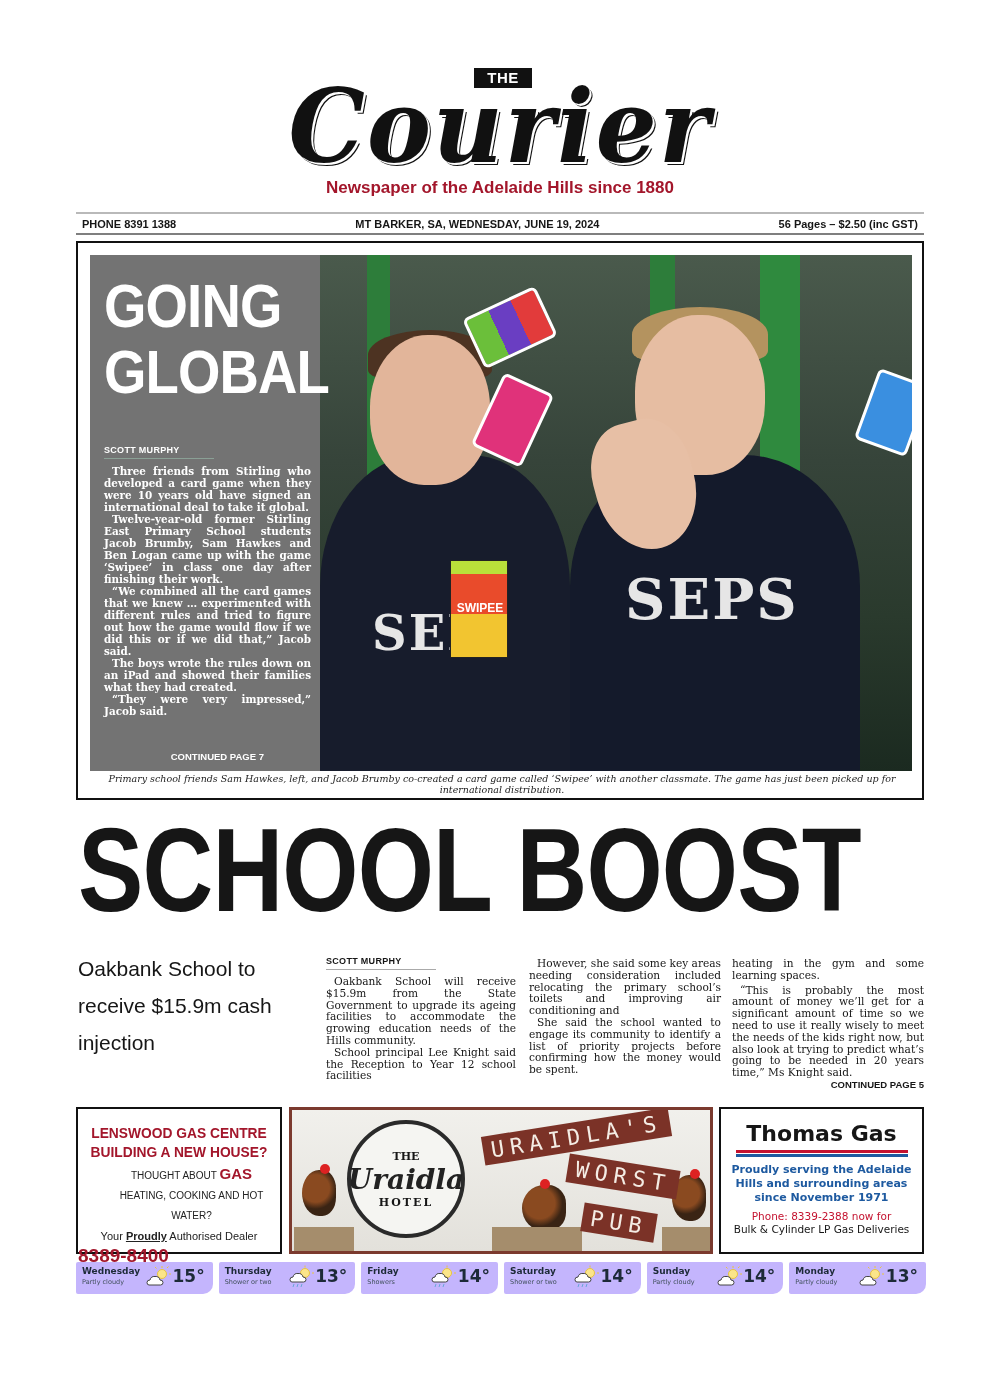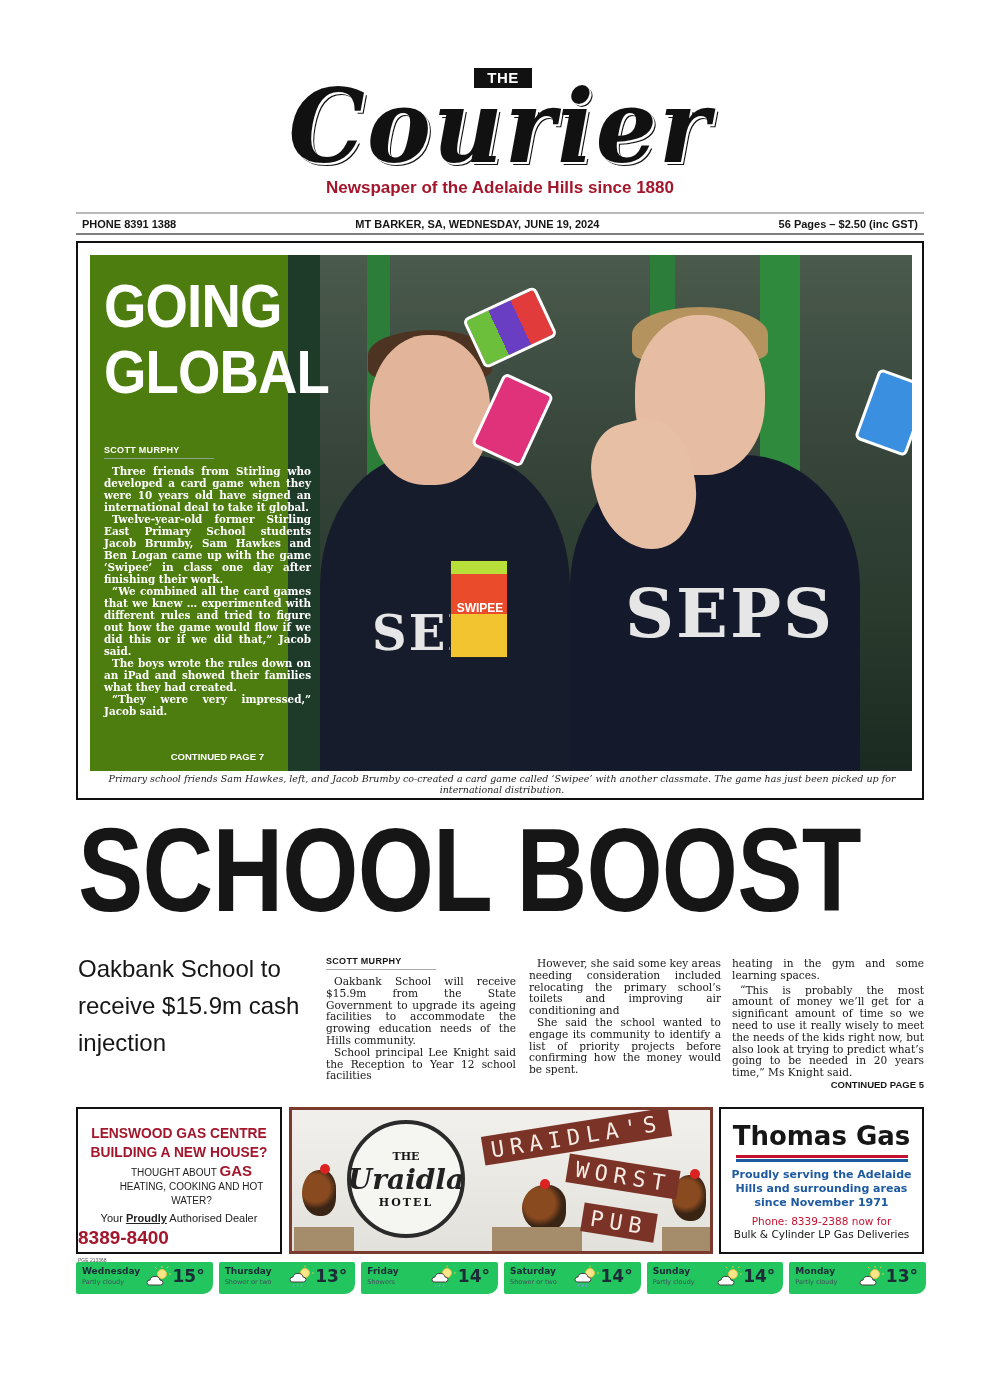--- a/index.html
+++ b/index.html
@@ -27,62 +27,62 @@
       linear-gradient(90deg, transparent 0 47px, #2d7d3a 47px 70px, transparent 70px 330px, #2d7d3a 330px 355px, transparent 355px 440px, #2f8a3e 440px 480px, transparent 480px),
       linear-gradient(180deg, #4a5a4c 0%, #36443a 40%, #2a3a2d 70%, #1b2a20 100%); left: 230px; }
   .kid { position: absolute; border-radius: 50% 50% 10% 10%; }
   .kid-left-body { left: 230px; top: 200px; width: 250px; height: 330px; background: #171c2c; border-radius: 40% 40% 0 0; }
   .kid-left-head { left: 280px; top: 80px; width: 120px; height: 150px; background: #e2b59a; border-radius: 48% 48% 45% 45%; }
   .kid-left-hair { left: 278px; top: 75px; width: 124px; height: 50px; background: #4d3322; border-radius: 50% 50% 20% 20%; }
   .kid-right-body { left: 480px; top: 200px; width: 290px; height: 330px; background: #141a2b; border-radius: 40% 40% 0 0; }
   .kid-right-head { left: 545px; top: 60px; width: 130px; height: 160px; background: #e6bda2; border-radius: 48% 48% 45% 45%; }
   .kid-right-hair { left: 542px; top: 52px; width: 136px; height: 55px; background: #b4935f; border-radius: 50% 50% 20% 20%; }
   .seps { position: absolute; font-family: "DejaVu Serif", serif; font-weight: bold; color: #e6e6e6; letter-spacing: 2px; }
-  .seps-right { left: 535px; top: 318px; font-size: 68px; }
+  .seps-right { left: 535px; top: 311px; font-size: 56px; }
   .seps-left { left: 282px; top: 350px; font-size: 48px; }
   .hand { position: absolute; left: 505px; top: 165px; width: 100px; height: 130px; background: #e7bfa5; border-radius: 40% 40% 50% 50%; transform: rotate(-15deg); }
   .card { position: absolute; border: 3px solid #fff; border-radius: 6px; }
   .card-1 { left: 380px; top: 45px; width: 80px; height: 55px; transform: rotate(-25deg);
     background: linear-gradient(90deg, #6bbf3a 0 33%, #6a3ec2 33% 66%, #e23b3b 66%); }
   .card-2 { left: 395px; top: 125px; width: 55px; height: 80px; transform: rotate(25deg); background: #e0327a; }
   .card-3 { left: 775px; top: 120px; width: 55px; height: 75px; transform: rotate(20deg); background: #3a8fe0; }
   .swipee-box { position: absolute; left: 360px; top: 305px; width: 58px; height: 98px; background: linear-gradient(180deg, #b9e03a 0 14%, #e94b2b 14% 55%, #f2c530 55%); border: 1px solid #222; }
   .swipee-box span { position: absolute; left: 2px; top: 40px; width: 54px; text-align: center; color: #fff; font-weight: 900; font-size: 12px; font-family: "Liberation Sans", sans-serif; }
 
-  .story-panel { position: absolute; left: 12px; top: 12px; width: 198px; height: 516px; background: #4d7c0f; }
+  .story-panel { position: absolute; left: 12px; top: 12px; width: 230px; height: 516px; background: #737373; }
   .kicker-head { position: absolute; left: 14px; top: 18px; color: #fff; font-family: "Liberation Sans", sans-serif; font-weight: 900;
     font-size: 62px; line-height: 66px; letter-spacing: -1px; transform: scaleX(0.88); transform-origin: left; }
   .byline { position: absolute; font-family: "Liberation Sans", sans-serif; font-weight: 900; font-size: 9px; letter-spacing: 0.3px; padding-bottom: 3px; }
   .byline-feature { left: 14px; top: 190px; width: 110px; color: #fff; border-bottom: 1px solid #8aa095; }
   .feature-body { position: absolute; left: 14px; top: 210px; width: 207px; color: #fff; font-family: "DejaVu Serif", serif; font-weight: bold;
     font-size: 10.4px; line-height: 12px; text-align: justify; }
   .feature-body p { text-indent: 8px; }
   .cont { font-family: "Liberation Sans", sans-serif; font-weight: 900; font-size: 9.5px; text-align: right; }
   .cont-feature { position: absolute; left: 14px; top: 496px; width: 160px; color: #fff; }
   .caption { position: absolute; left: 20px; top: 530px; width: 808px; text-align: center; font-family: "DejaVu Serif", serif; font-style: italic;
     font-size: 9.5px; line-height: 11px; color: #222; }
 
   
   .main-head { position: absolute; left: 78px; top: 808px; width: 846px; font-family: "Liberation Sans", sans-serif; font-weight: 900;
     font-size: 118px; line-height: 125px; letter-spacing: -1px; color: #161616; transform: scaleX(0.83); transform-origin: left; white-space: nowrap; }
-  .deck { position: absolute; left: 78px; top: 950px; width: 240px; font-family: "Liberation Sans", sans-serif; font-size: 24px; line-height: 37px; color: #161616; }
+  .deck { position: absolute; left: 78px; top: 950px; width: 240px; font-family: "Liberation Sans", sans-serif; font-size: 21px; line-height: 37px; color: #161616; }
 
   .byline-main { left: 326px; top: 956px; width: 110px; color: #161616; border-bottom: 1px solid #aaa; }
   .col { position: absolute; font-family: "DejaVu Serif", serif; font-size: 10.6px; line-height: 11.8px; text-align: justify; color: #161616; }
   .col p { text-indent: 8px; }
   .col-1 { left: 326px; top: 976px; width: 190px; }
   .col-2 { left: 529px; top: 958px; width: 192px; }
   .col-3 { left: 732px; top: 958px; width: 192px; }
   .cont-main { color: #161616; }
 
   
   .ad { position: absolute; top: 1107px; height: 147px; border: 2px solid #111; background: #fff; }
   .ad-lenswood { left: 76px; width: 206px; text-align: center; padding-top: 14px; }
   .lw-title { color: #a3162b; font-weight: 900; font-size: 15px; line-height: 19px; transform: scaleX(0.92); }
-  .lw-line { font-size: 10px; line-height: 14px; color: #222; margin-top: 3px; padding-left: 25px; }
+  .lw-line { font-size: 10px; line-height: 20px; color: #222; margin-top: 3px; padding-left: 25px; }
   .lw-gas { color: #a3162b; font-weight: 900; font-size: 15px; }
   .lw-origin { font-size: 11px; color: #222; margin-top: 4px; }
   .lw-origin b { text-decoration: underline; }
   .lw-phone-row { margin-top: 3px; display: flex; justify-content: center; align-items: baseline; gap: 8px; flex-direction: column; }
   .lw-phone { color: #a3162b; font-weight: 900; font-size: 19px; }
   .lw-pge { font-size: 5px; color: #555; }
 
   .ad-uraidla { left: 289px; width: 424px; border: 3px solid #7b3a2e; background: linear-gradient(180deg, #f1f0ec 0%, #e3e1db 100%); overflow: hidden; }
   .ur-logo { position: absolute; left: 55px; top: 10px; width: 118px; height: 118px; border-radius: 50%; border: 4px solid #2a2a2a; background: #f5f5f2;
     display: flex; flex-direction: column; align-items: center; justify-content: center; }
@@ -91,29 +91,29 @@
   .ur-logo-hotel { font-family: "DejaVu Serif", serif; font-size: 11px; font-weight: bold; letter-spacing: 2px; }
   .ur-tag { position: absolute; background: #7b3227; color: #f4ece4; font-family: "DejaVu Sans Mono", monospace; font-size: 22px; letter-spacing: 6px; padding: 2px 8px; }
   .ur-tag-1 { left: 190px; top: 12px; transform: rotate(-9deg); }
   .ur-tag-2 { left: 275px; top: 52px; transform: rotate(9deg); }
   .ur-tag-3 { left: 290px; top: 98px; transform: rotate(9deg); }
   .rooster { position: absolute; width: 34px; height: 46px; background: radial-gradient(circle at 40% 40%, #8a4a20 0 40%, #3a2414 60%); border-radius: 50% 40% 40% 50%; }
   .rooster::before { content: ""; position: absolute; left: 18px; top: -6px; width: 10px; height: 10px; background: #d22; border-radius: 50%; }
   .post { position: absolute; height: 24px; background: #a58d6c; bottom: 0; }
 
   .ad-thomas { left: 719px; width: 205px; text-align: center; padding-top: 12px; }
-  .tg-title { font-family: "DejaVu Sans", sans-serif; font-size: 26px; font-weight: bold; color: #161616; }
+  .tg-title { font-family: "DejaVu Sans", sans-serif; font-size: 22px; font-weight: bold; color: #161616; }
   .tg-stripes { width: 172px; margin: 4px auto 0; height: 7px; border-top: 3px solid #c4122f; border-bottom: 3px solid #1e5aa0; }
   .tg-blue { font-family: "DejaVu Sans", sans-serif; font-weight: bold; color: #1e5aa0; font-size: 11px; line-height: 14px; margin-top: 6px; }
   .tg-red { font-family: "DejaVu Sans", sans-serif; color: #c4122f; font-size: 10.5px; margin-top: 5px; }
   .tg-black { font-family: "DejaVu Sans", sans-serif; color: #161616; font-size: 10.5px; margin-top: 1px; }
 
   
   .weather { position: absolute; left: 76px; top: 1262px; width: 850px; height: 32px; display: flex; gap: 6px; }
-  .wx { position: relative; flex: 1; height: 32px; background: #22c55e; border-radius: 2px 2px 10px 2px; padding: 4px 6px; }
+  .wx { position: relative; flex: 1; height: 32px; background: #c4b5fd; border-radius: 2px 2px 10px 2px; padding: 4px 6px; }
   .wx-day { font-family: "DejaVu Sans", sans-serif; font-weight: bold; font-size: 9px; color: #1d2a38; }
   .wx-desc { font-family: "DejaVu Sans", sans-serif; font-size: 6.5px; color: #40505c; margin-top: 2px; }
   .wx-icon { position: absolute; left: 68px; top: 3px; width: 28px; height: 24px; }
   .wx-temp { position: absolute; right: 8px; top: 4px; font-family: "DejaVu Sans", sans-serif; font-weight: bold; font-size: 17px; color: #1d2a38; }
 </style>
 </head>
 <body>
 
 <header class="masthead">
   <div class="the-badge">THE</div>

